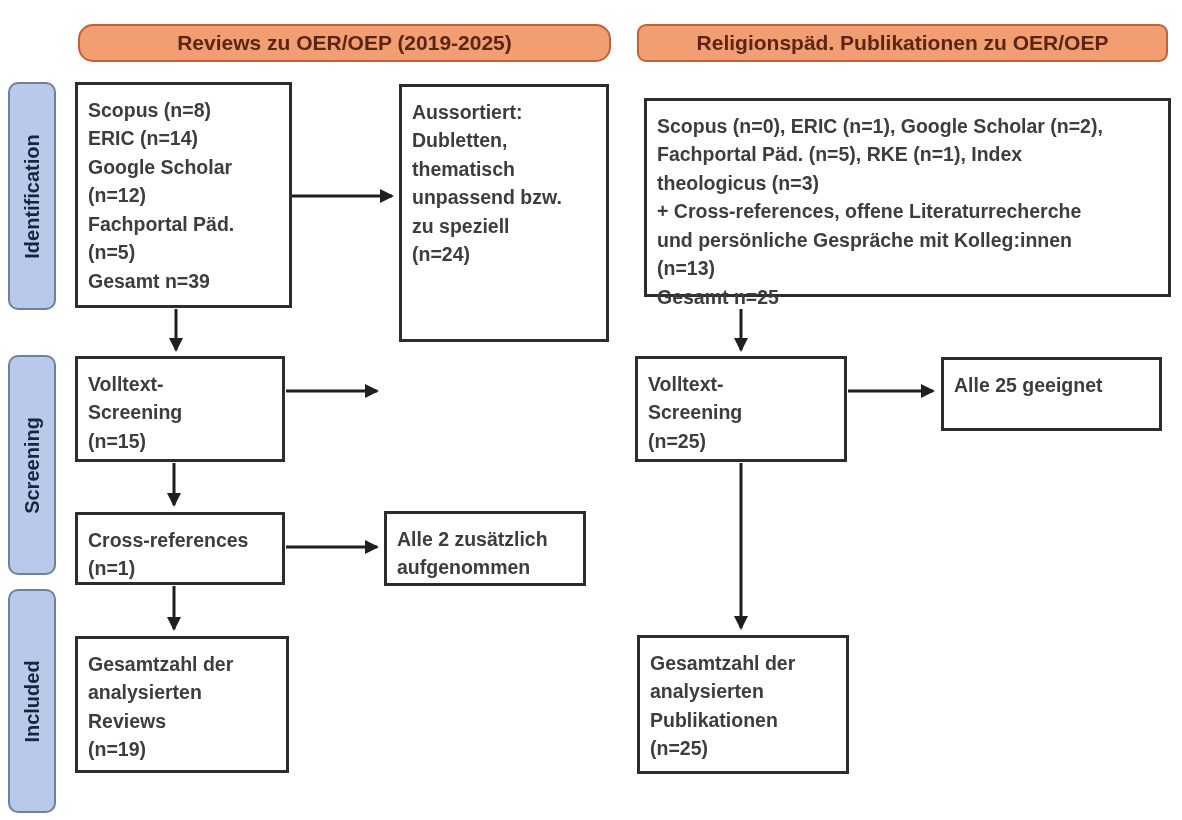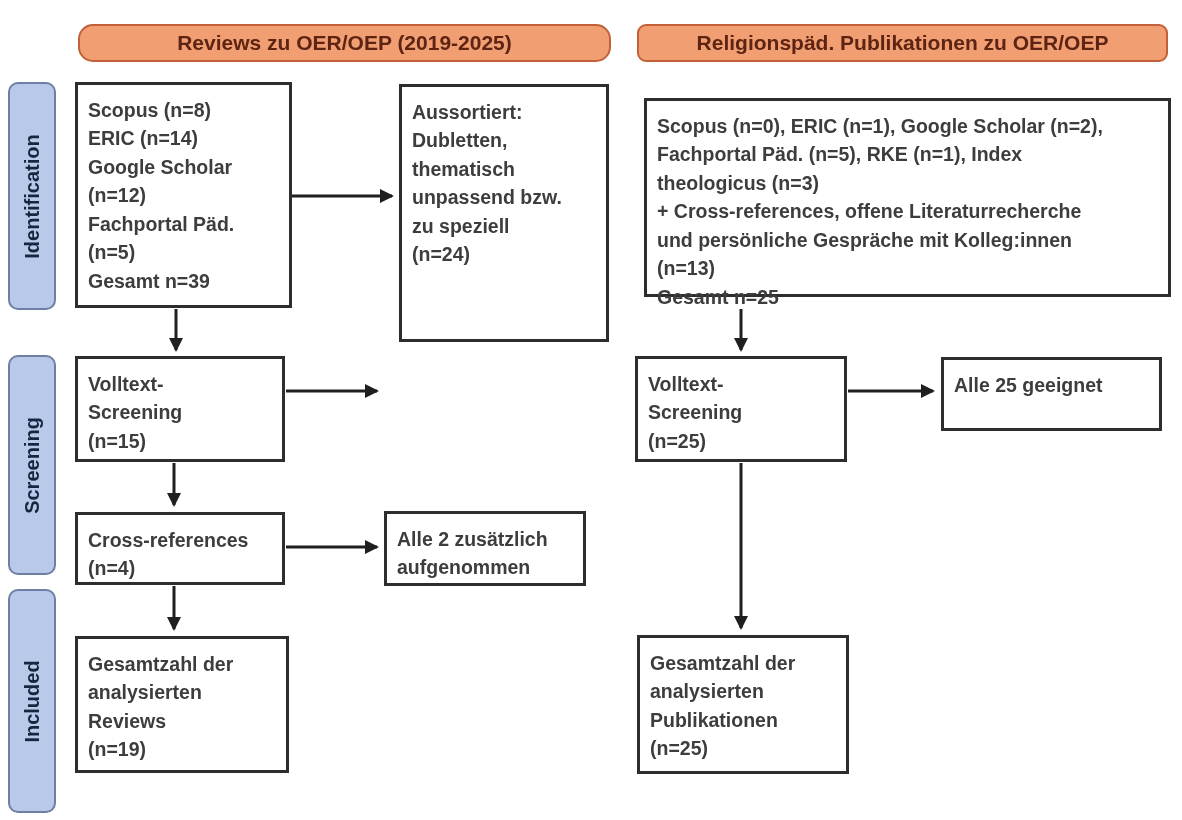--- a/index.html
+++ b/index.html
@@ -139,21 +139,21 @@
 
   <div class="box b-ls">Volltext-
 Screening
 (n=15)</div>
   <div class="box b-rs">Volltext-
 Screening
 (n=25)</div>
   <div class="box b-ra25">Alle 25 geeignet</div>
 
   <div class="box b-lc">Cross-references
-(n=4)</div>
+(n=1)</div>
   <div class="box b-la4">Alle 2 zusätzlich
 aufgenommen</div>
 
   <div class="box b-lf">Gesamtzahl der
 analysierten
 Reviews
 (n=19)</div>
   <div class="box b-rf">Gesamtzahl der
 analysierten
 Publikationen

